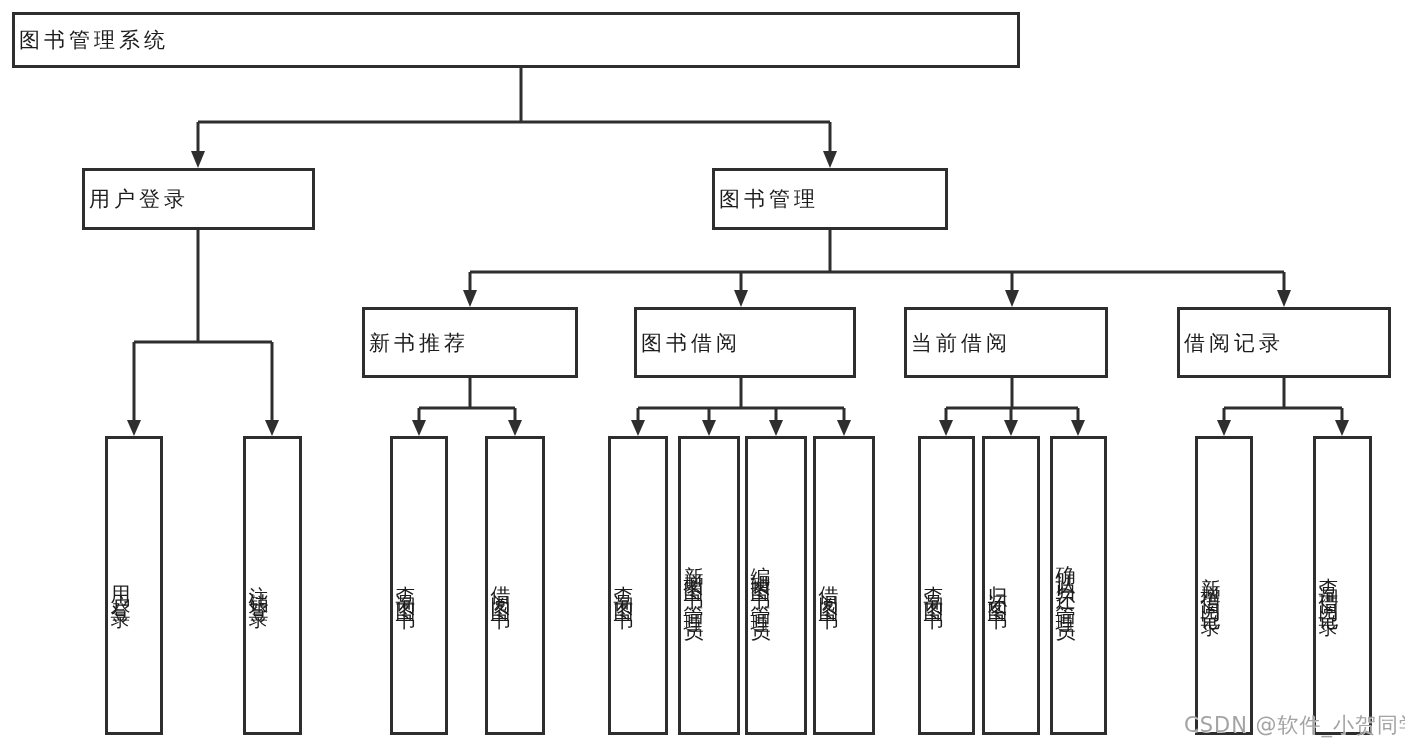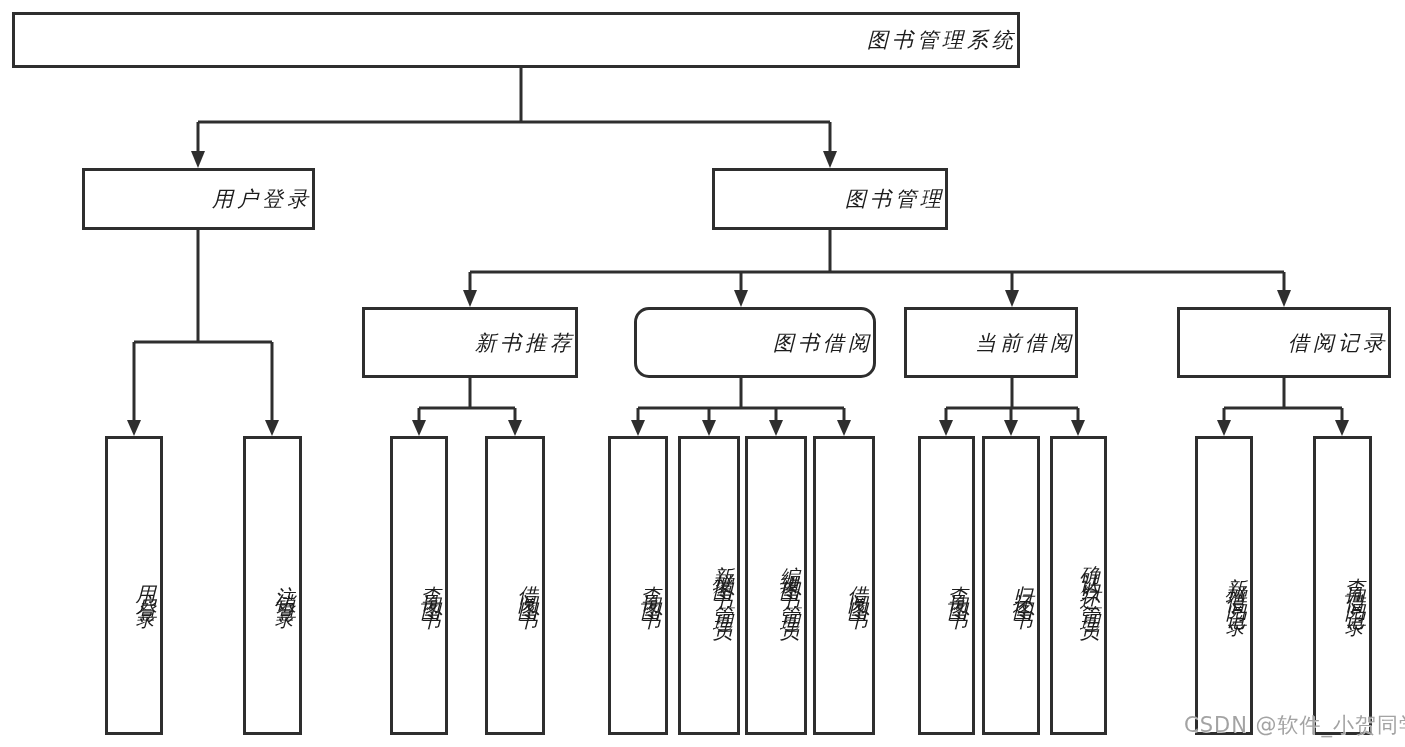--- a/index.html
+++ b/index.html
@@ -10,21 +10,21 @@
     position:relative; width:1405px; height:747px; background:var(--bg);
     font-family:"DejaVu Sans","Liberation Sans",sans-serif; color:var(--text);
     overflow:hidden;
   }
   #connectors{position:absolute;left:0;top:0;width:1405px;height:747px;}
   #connectors path{stroke:var(--line);stroke-width:3;fill:none;}
   #connectors line{stroke:var(--line);stroke-width:3;}
   #connectors polygon{fill:var(--line);stroke:none;}
   .node{
     position:absolute; box-sizing:border-box; background:var(--box-bg);
-    border:3px solid var(--line); display:flex; align-items:center; justify-content:flex-end;font-style:italic;
+    border:3px solid var(--line); display:flex; align-items:center; justify-content:flex-start;
   }
   .node .lbl{
     font-size:21px; letter-spacing:4px; color:var(--text); white-space:nowrap;
     text-indent:4px;
   }
   .leaf .lbl{
     writing-mode:vertical-rl; font-size:20px; letter-spacing:8px; text-indent:0;
     white-space:nowrap;
   }
   #watermark{
@@ -114,24 +114,24 @@
   <div class="node" style="left:82px;top:168px;width:233px;height:62px;">
     <span class="lbl">用户登录</span>
   </div>
   <div class="node" style="left:362px;top:307px;width:216px;height:71px;">
     <span class="lbl">新书推荐</span>
   </div>
 
   <div class="node" style="left:712px;top:168px;width:236px;height:62px;">
     <span class="lbl">图书管理</span>
   </div>
-  <div class="node" style="left:634px;top:307px;width:242px;height:71px;border-radius:15px;">
+  <div class="node" style="left:634px;top:307px;width:222px;height:71px;">
     <span class="lbl">图书借阅</span>
   </div>
-  <div class="node" style="left:904px;top:307px;width:174px;height:71px;padding-left:47px;">
+  <div class="node" style="left:904px;top:307px;width:204px;height:71px;">
     <span class="lbl">当前借阅</span>
   </div>
   <div class="node" style="left:1177px;top:307px;width:214px;height:71px;">
     <span class="lbl">借阅记录</span>
   </div>
 
   <div class="node leaf" style="left:105px;top:436px;width:58px;height:299px;">
     <span class="lbl">用户登录</span>
   </div>
   <div class="node leaf" style="left:243px;top:436px;width:59px;height:299px;">

